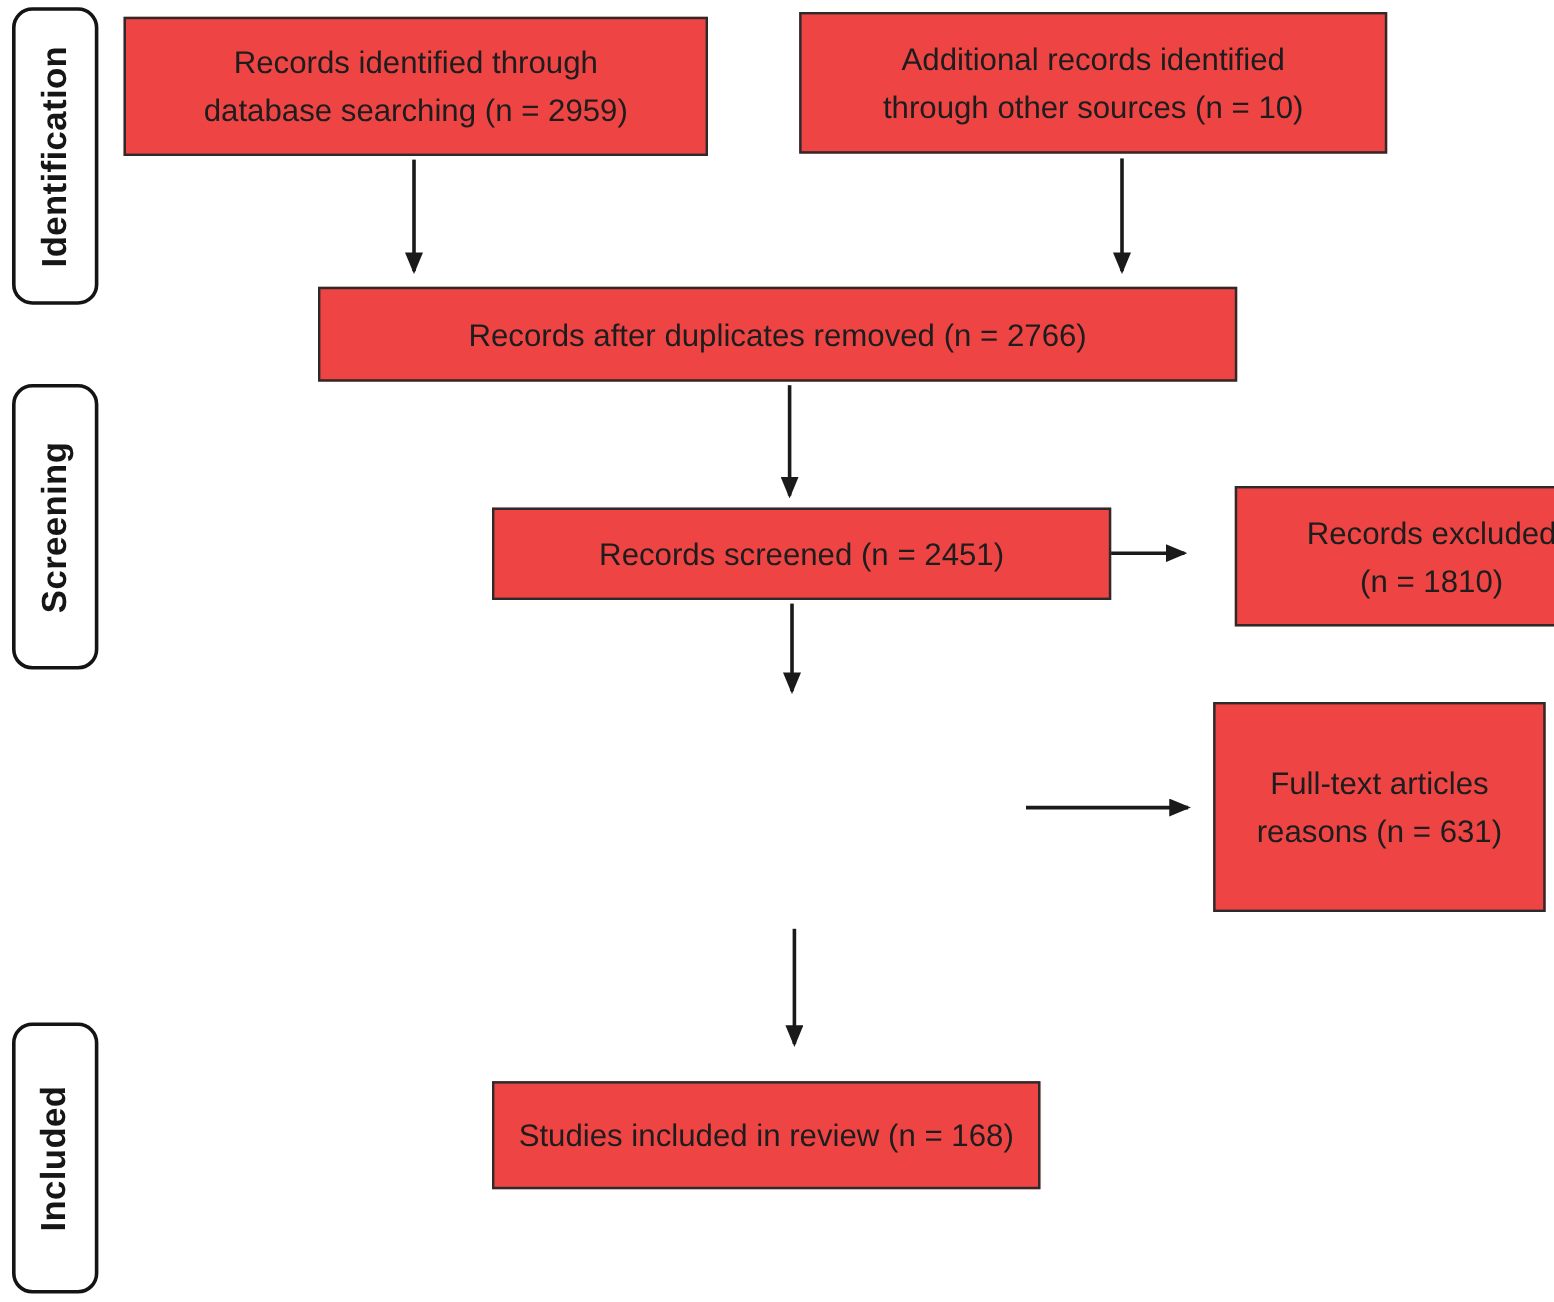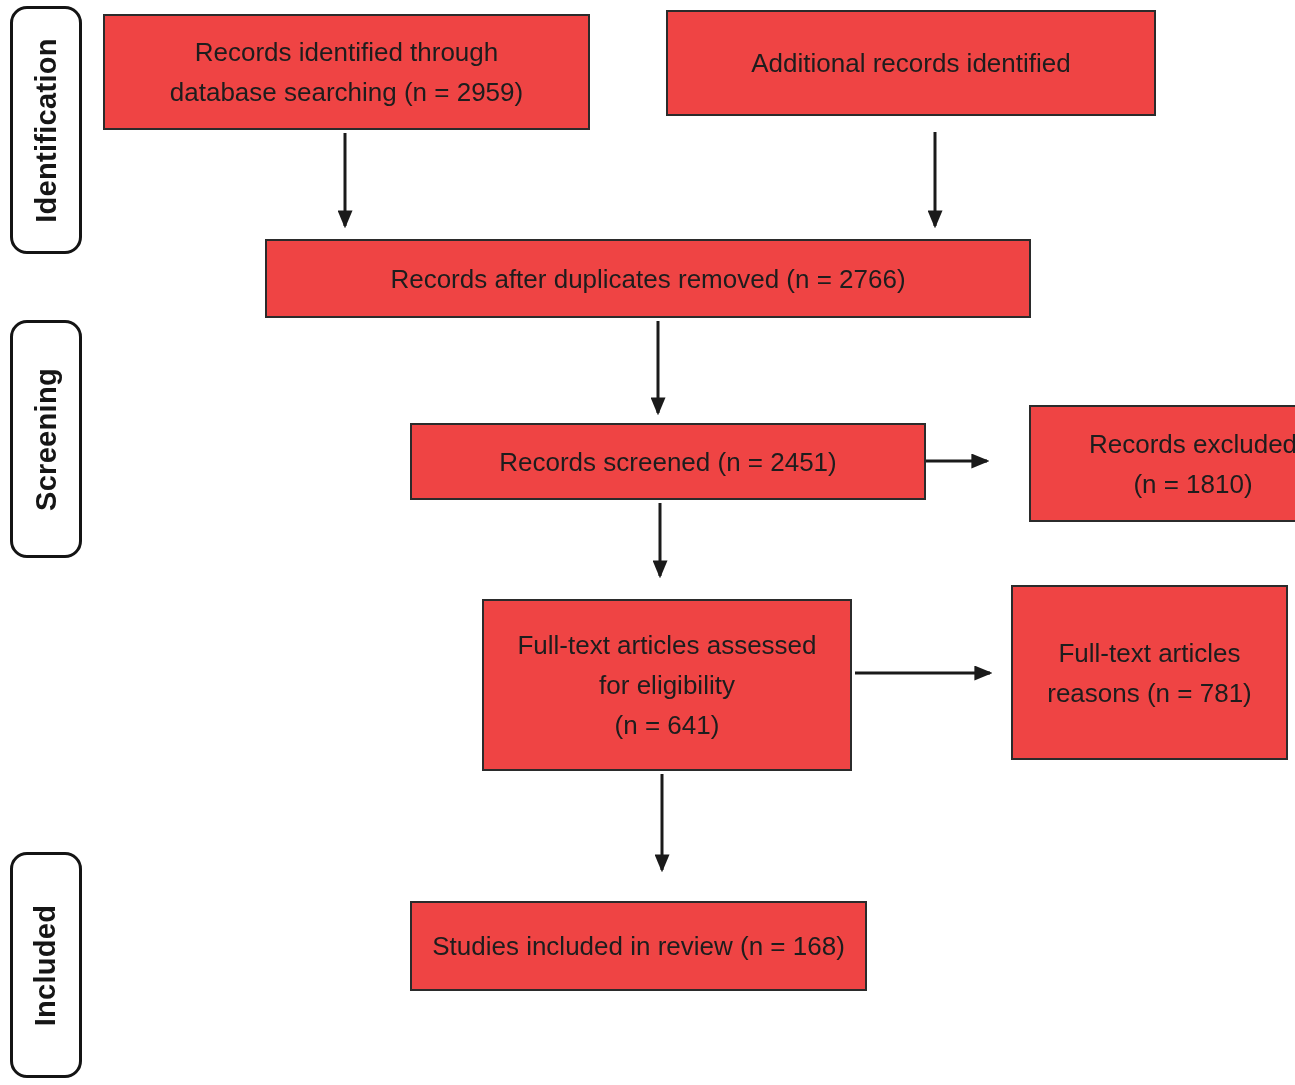--- a/index.html
+++ b/index.html
@@ -29,21 +29,21 @@
     align-items: center;
     justify-content: center;
     text-align: right;
     font-size: 26px;
     line-height: 40px;
     color: #1d1d1d;
   }
   .box .ln { display: block; white-space: nowrap; }
 
   .b-identified   { left: 103px; top: 14px;  width: 487px; height: 116px; }
-  .b-additional   { left: 666px; top: 10px;  width: 490px; height: 106px; }
+  .b-additional   { left: 666px; top: 10px;  width: 490px; height: 118px; }
   .b-duplicates   { left: 265px; top: 239px; width: 766px; height: 79px;  }
   .b-screened     { left: 410px; top: 423px; width: 516px; height: 77px;  }
   .b-excluded     { left: 1003px; top: 405px; width: 328px; height: 117px; margin-left: 26px; }
   .b-fulltext     { left: 482px; top: 599px; width: 370px; height: 172px; }
   .b-ft-excluded  { left: 1011px; top: 585px; width: 277px; height: 175px; }
   .b-studies      { left: 410px; top: 901px; width: 457px; height: 90px;  }
 
   
   .stage {
     position: absolute;
@@ -99,43 +99,39 @@
     <span class="stage-label">Included</span>
   </div>
 
   <div class="box b-identified">
     <span class="ln">Records identified through</span>
     <span class="ln">database searching (n = 2959)</span>
   </div>
 
   <div class="box b-additional">
     <span class="ln">Additional records identified</span>
+    <span class="ln">through other sources (n = 10)</span>
   </div>
 
   <div class="box b-duplicates">
     <span class="ln">Records after duplicates removed (n = 2766)</span>
   </div>
 
   <div class="box b-screened">
     <span class="ln">Records screened (n = 2451)</span>
   </div>
 
   <div class="box b-excluded">
     <span class="ln">Records excluded</span>
     <span class="ln">(n = 1810)</span>
   </div>
 
-  <div class="box b-fulltext">
-    <span class="ln">Full-text articles assessed</span>
-    <span class="ln">for eligibility</span>
-    <span class="ln">(n = 641)</span>
-  </div>
 
   <div class="box b-ft-excluded">
     <span class="ln">Full-text articles</span>
-    <span class="ln">reasons (n = 781)</span>
+    <span class="ln">reasons (n = 631)</span>
   </div>
 
   <div class="box b-studies">
     <span class="ln">Studies included in review (n = 168)</span>
   </div>
 
 </div>
 
 </body></html>

